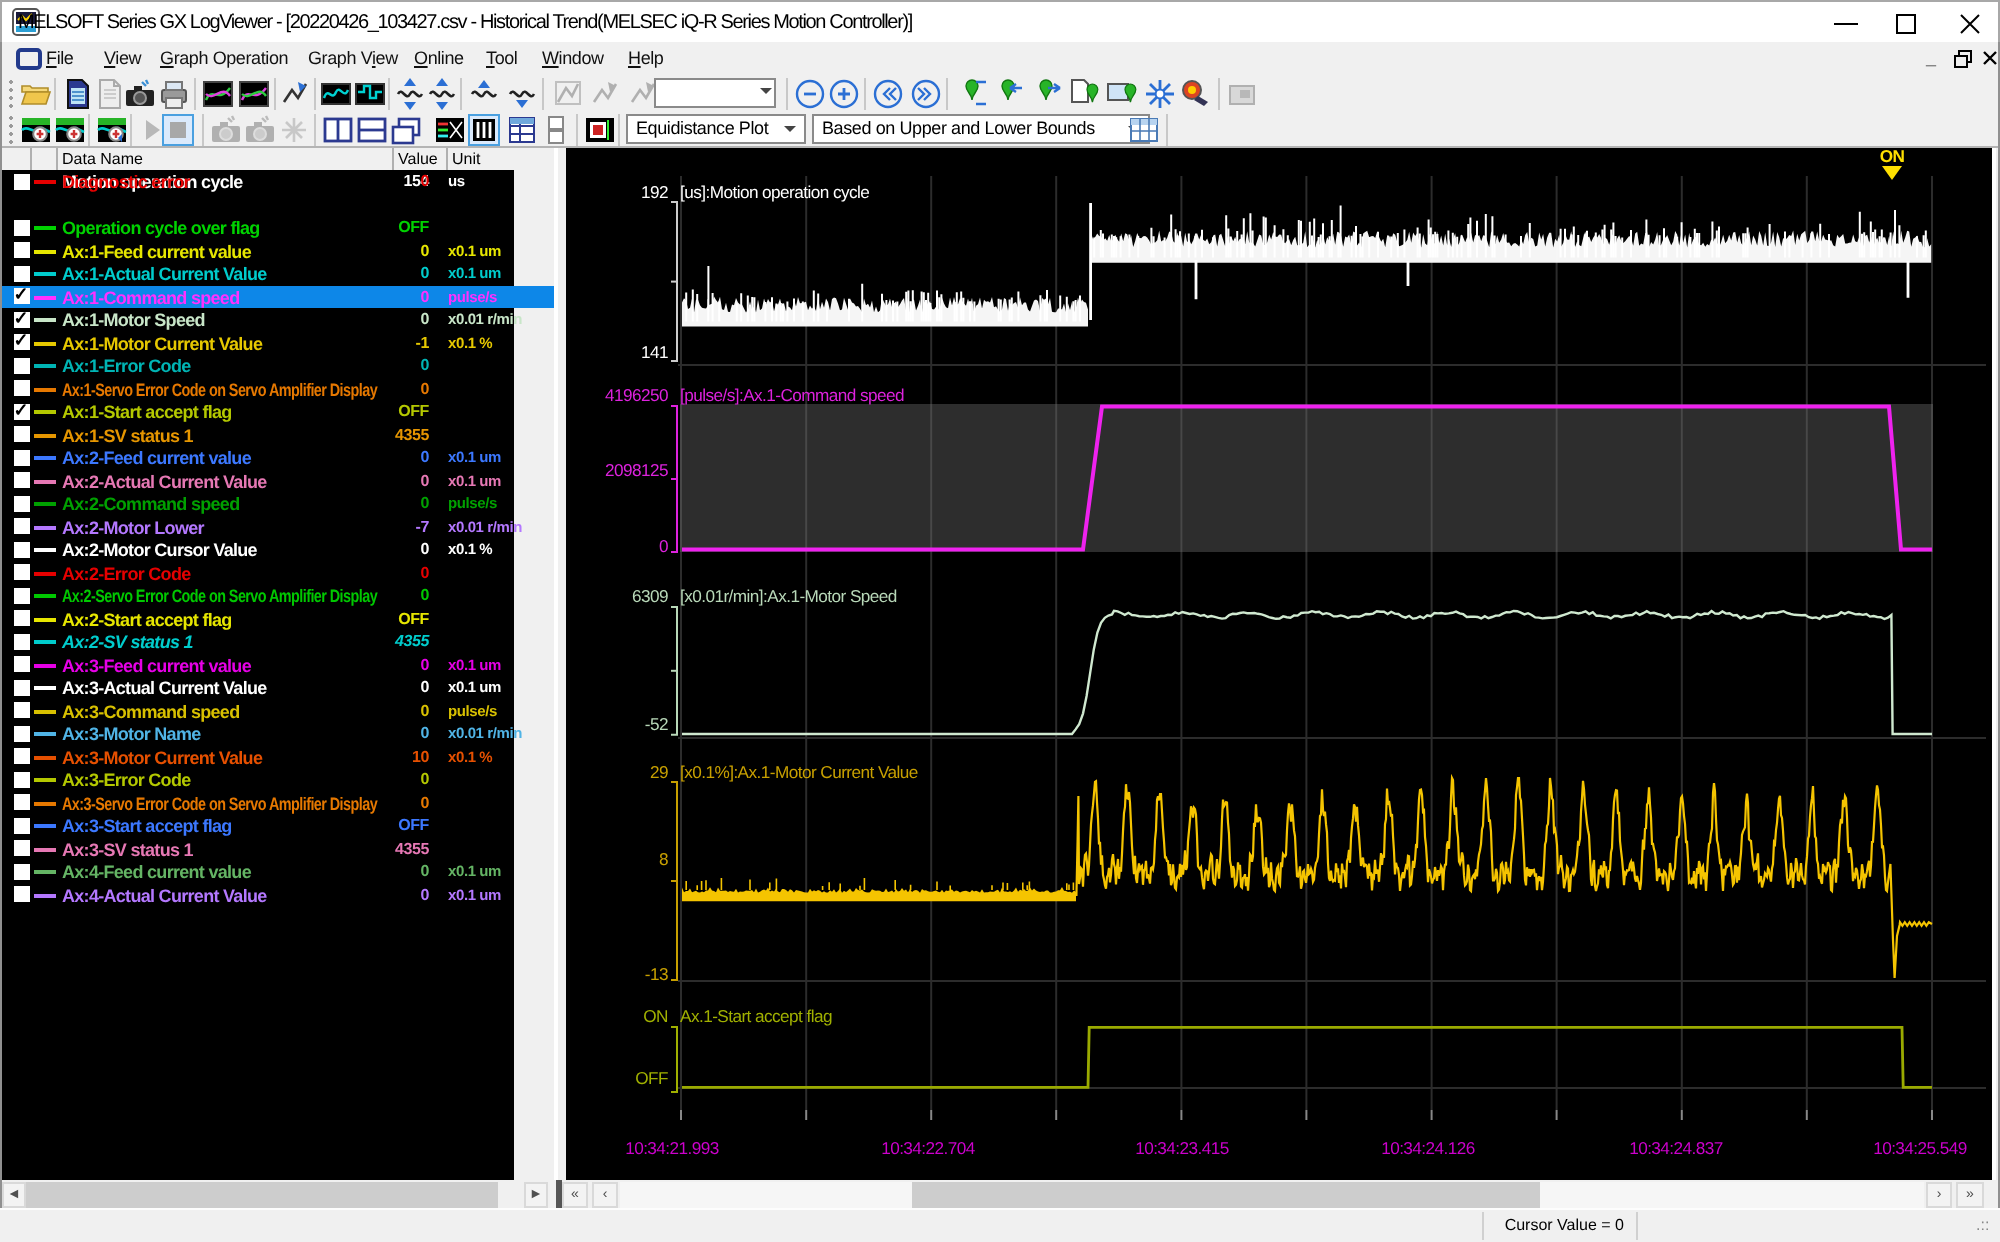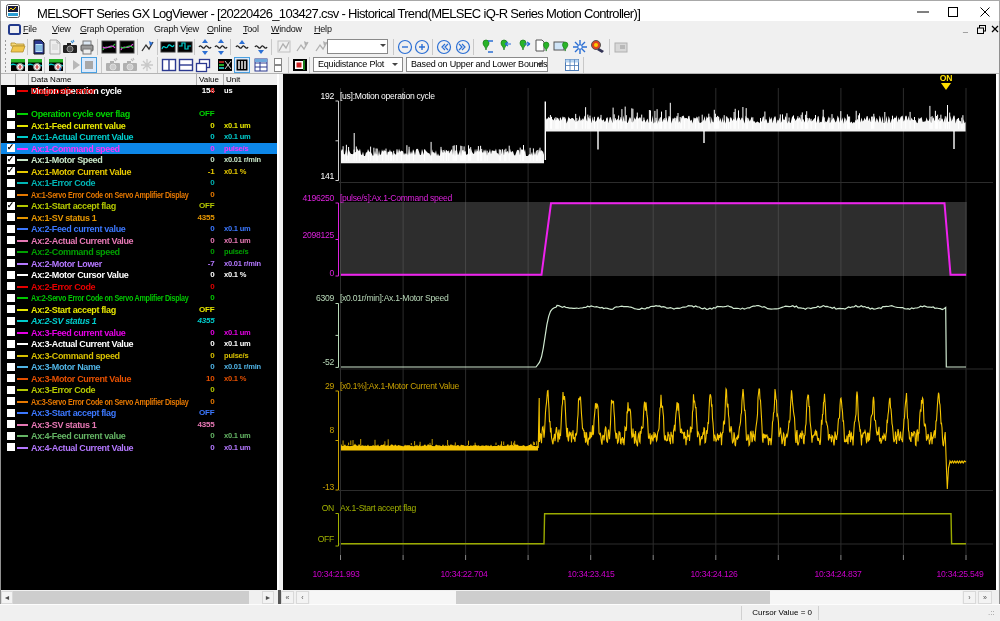--- a/index.html
+++ b/index.html
@@ -1,25 +1,25 @@
 <!DOCTYPE html>
 <html><head><meta charset="utf-8"><style>
 *{margin:0;padding:0;box-sizing:border-box;font-family:"Liberation Sans",sans-serif}
 body{width:1000px;height:621px;position:relative;background:#f0f0f0;overflow:hidden}
 .abs{position:absolute}
 #title{position:absolute;left:0;top:0;width:1000px;height:21px;background:#ffffff;border:1px solid #a8a8a8;border-bottom:none}
-#title .txt{position:absolute;left:36px;top:5px;font-size:13px;letter-spacing:-0.68px;color:#000}
+#title .txt{position:absolute;left:8px;top:5px;font-size:10px;letter-spacing:-0.68px;color:#000}
 #menubar{position:absolute;left:1px;top:21px;width:998px;height:16px;background:#f0f0f0;font-size:9px;letter-spacing:-0.2px;color:#111}
 #menubar span.m{position:absolute;top:3px}
 #toolbars{position:absolute;left:1px;top:37px;width:998px;height:37px;background:#f0f0f0;border-bottom:1px solid #b4b4b4}
 .sep{position:absolute;width:1px;height:16px;background:#c8c8c8}
 .grip{position:absolute;width:3px;height:16px;background-image:radial-gradient(circle,#9a9a9a 35%,transparent 40%);background-size:3px 4px}
 .combo{position:absolute;height:15px;background:#fff;border:1px solid #8a8a8a;font-size:9px;letter-spacing:-0.2px;line-height:13px;padding-left:4px;white-space:nowrap}
 .combo .ar{position:absolute;right:4px;top:5px;width:0;height:0;border:3px solid transparent;border-top-color:#444}
-#leftpanel{position:absolute;left:1px;top:74px;width:276px;height:516px;background:#000}
+#leftpanel{position:absolute;left:1px;top:74px;width:256px;height:516px;background:#000}
 #lhead{position:absolute;left:0;top:0;width:276px;height:11px;background:#f0f0f0;font-size:8px;color:#000}
 #lhead span{position:absolute;top:1px}
 #lhead .cdiv{position:absolute;top:0;width:1px;height:11px;background:#b0b0b0}
 .row{position:absolute;left:0;width:276px;height:11.5px;font-size:8px;letter-spacing:-0.1px}
 .cb{position:absolute;left:5.5px;top:1.8px;width:8px;height:8px;background:#fff;color:#000;font-size:9px;line-height:8px;text-align:center;font-weight:bold}
 .ck{position:relative;top:-1px}
 .dash{position:absolute;left:16px;top:5px;width:11px;height:2px}
 .nm{position:absolute;left:30px;top:1.1px;white-space:nowrap;font-size:9px;letter-spacing:-0.35px;font-weight:bold}
 .vl{position:absolute;right:62.5px;top:1.4px;font-weight:bold;letter-spacing:-0.2px}
 .un{position:absolute;left:223px;top:1.4px;letter-spacing:-0.2px;font-weight:bold;font-size:7.5px}
@@ -304,21 +304,21 @@
     </svg>
     <div class="sep" style="left:287px;top:20px"></div>
     <svg class="abs" style="left:291px;top:20px" width="16" height="16" viewBox="0 0 16 16">
       <rect x="1" y="2" width="14" height="12" fill="#000"></rect>
       <rect x="3" y="4" width="8" height="8" fill="#fff"></rect>
       <rect x="4.5" y="5.5" width="5" height="5" fill="#c22"></rect>
       <path d="M12 3 v10" stroke="#3e3"></path>
     </svg>
     <div class="sep" style="left:308px;top:20px"></div>
     <div class="combo" style="left:312px;top:20px;width:90px">Equidistance Plot<span class="ar"></span></div>
-    <div class="combo" style="left:405px;top:20px;width:142px">Based on Upper and Lower Bounds<span class="ar"></span></div>
+    <div class="combo" style="left:405px;top:20px;width:169px">Based on Upper and Lower Bounds<span class="ar"></span></div>
     <svg class="abs" style="left:563px;top:20px" width="16" height="16" viewBox="0 0 16 16">
       <rect x="1.5" y="2.5" width="13" height="11" fill="#fff" stroke="#4a7ab5"></rect>
       <rect x="1.5" y="2.5" width="13" height="3" fill="#b8d4f0"></rect>
       <path d="M1.5 8.5 h13 M6 2.5 v11 M10.5 2.5 v11" stroke="#4a7ab5" stroke-width="0.8"></path>
     </svg>
     <div class="sep" style="left:582px;top:20px"></div>
   </div>
 <div id="leftpanel">
 <div id="lhead">
  <span style="left:30px">Data Name</span>

